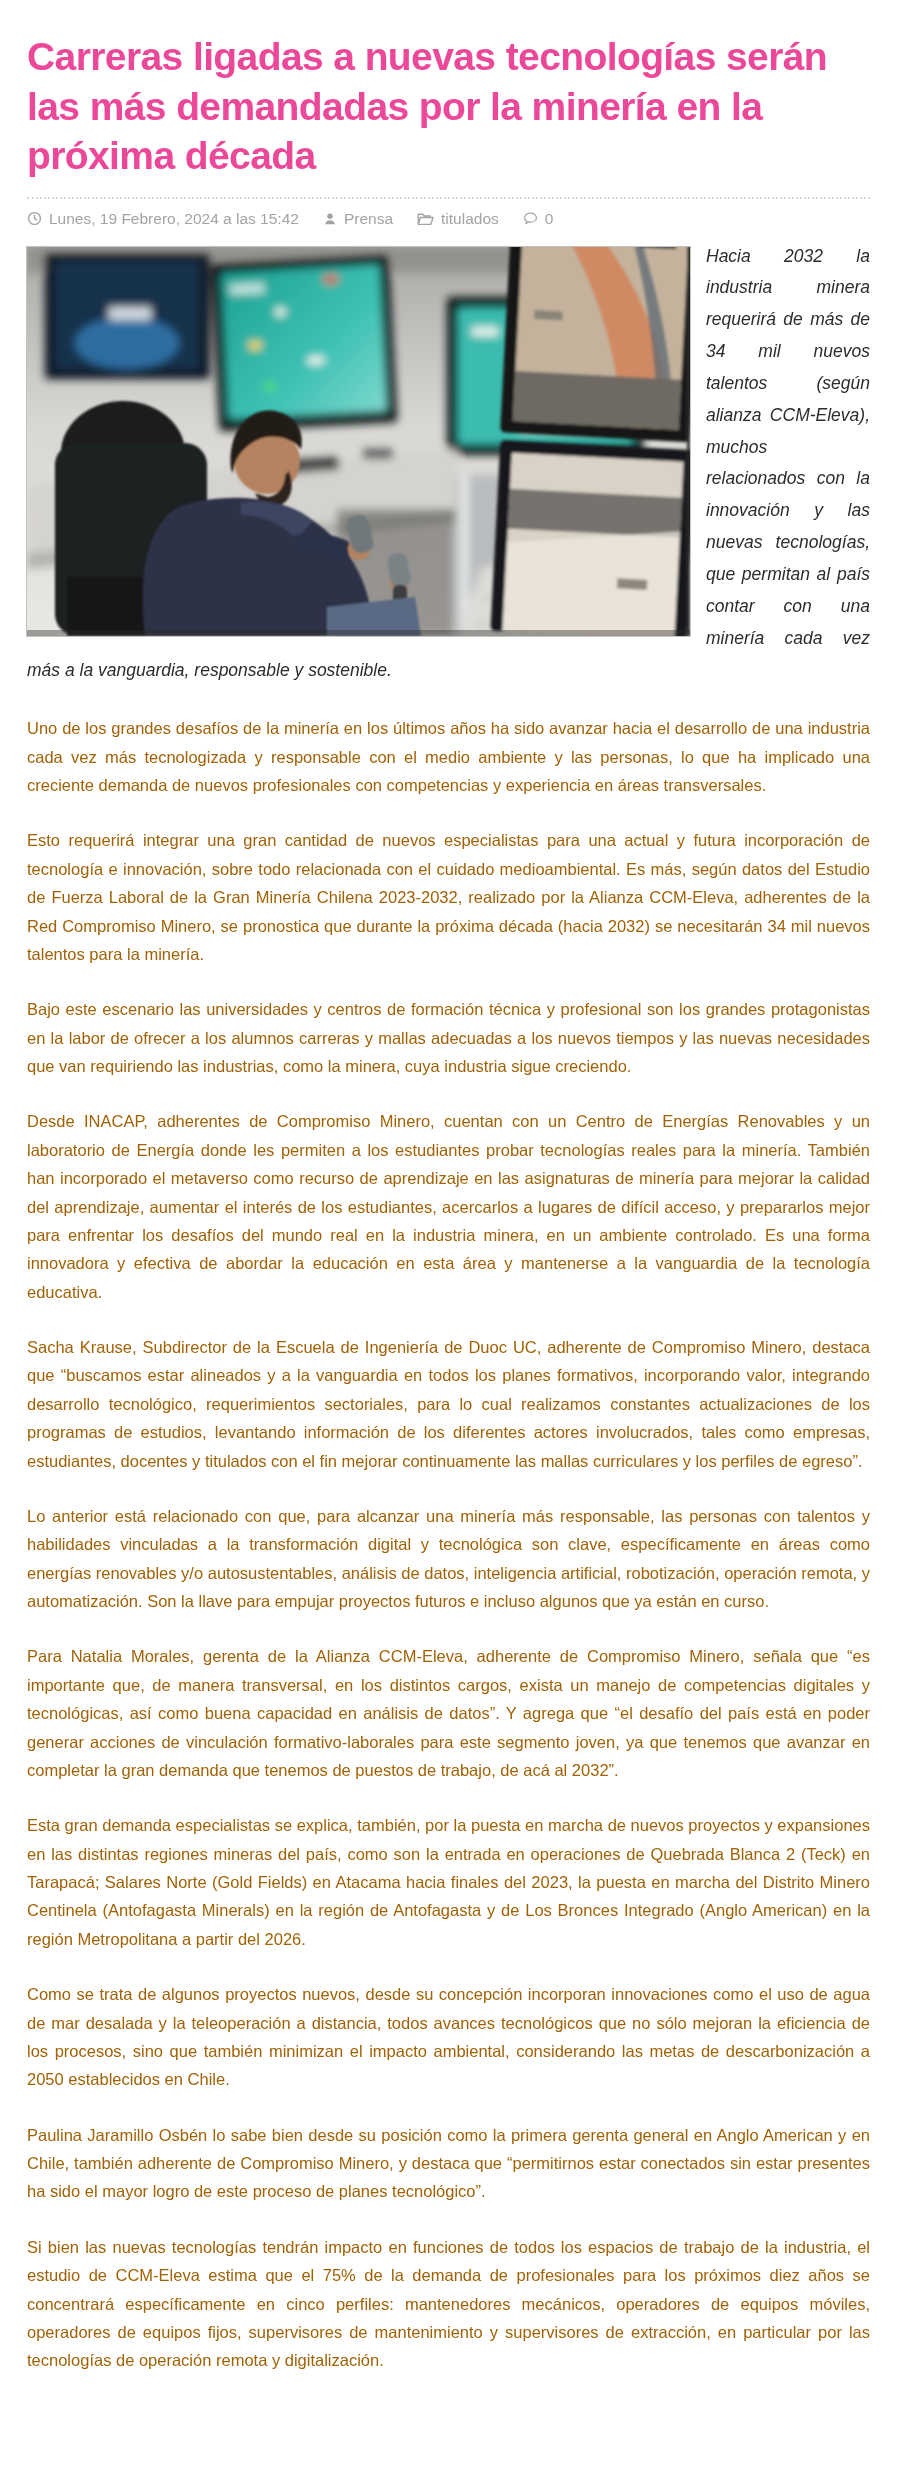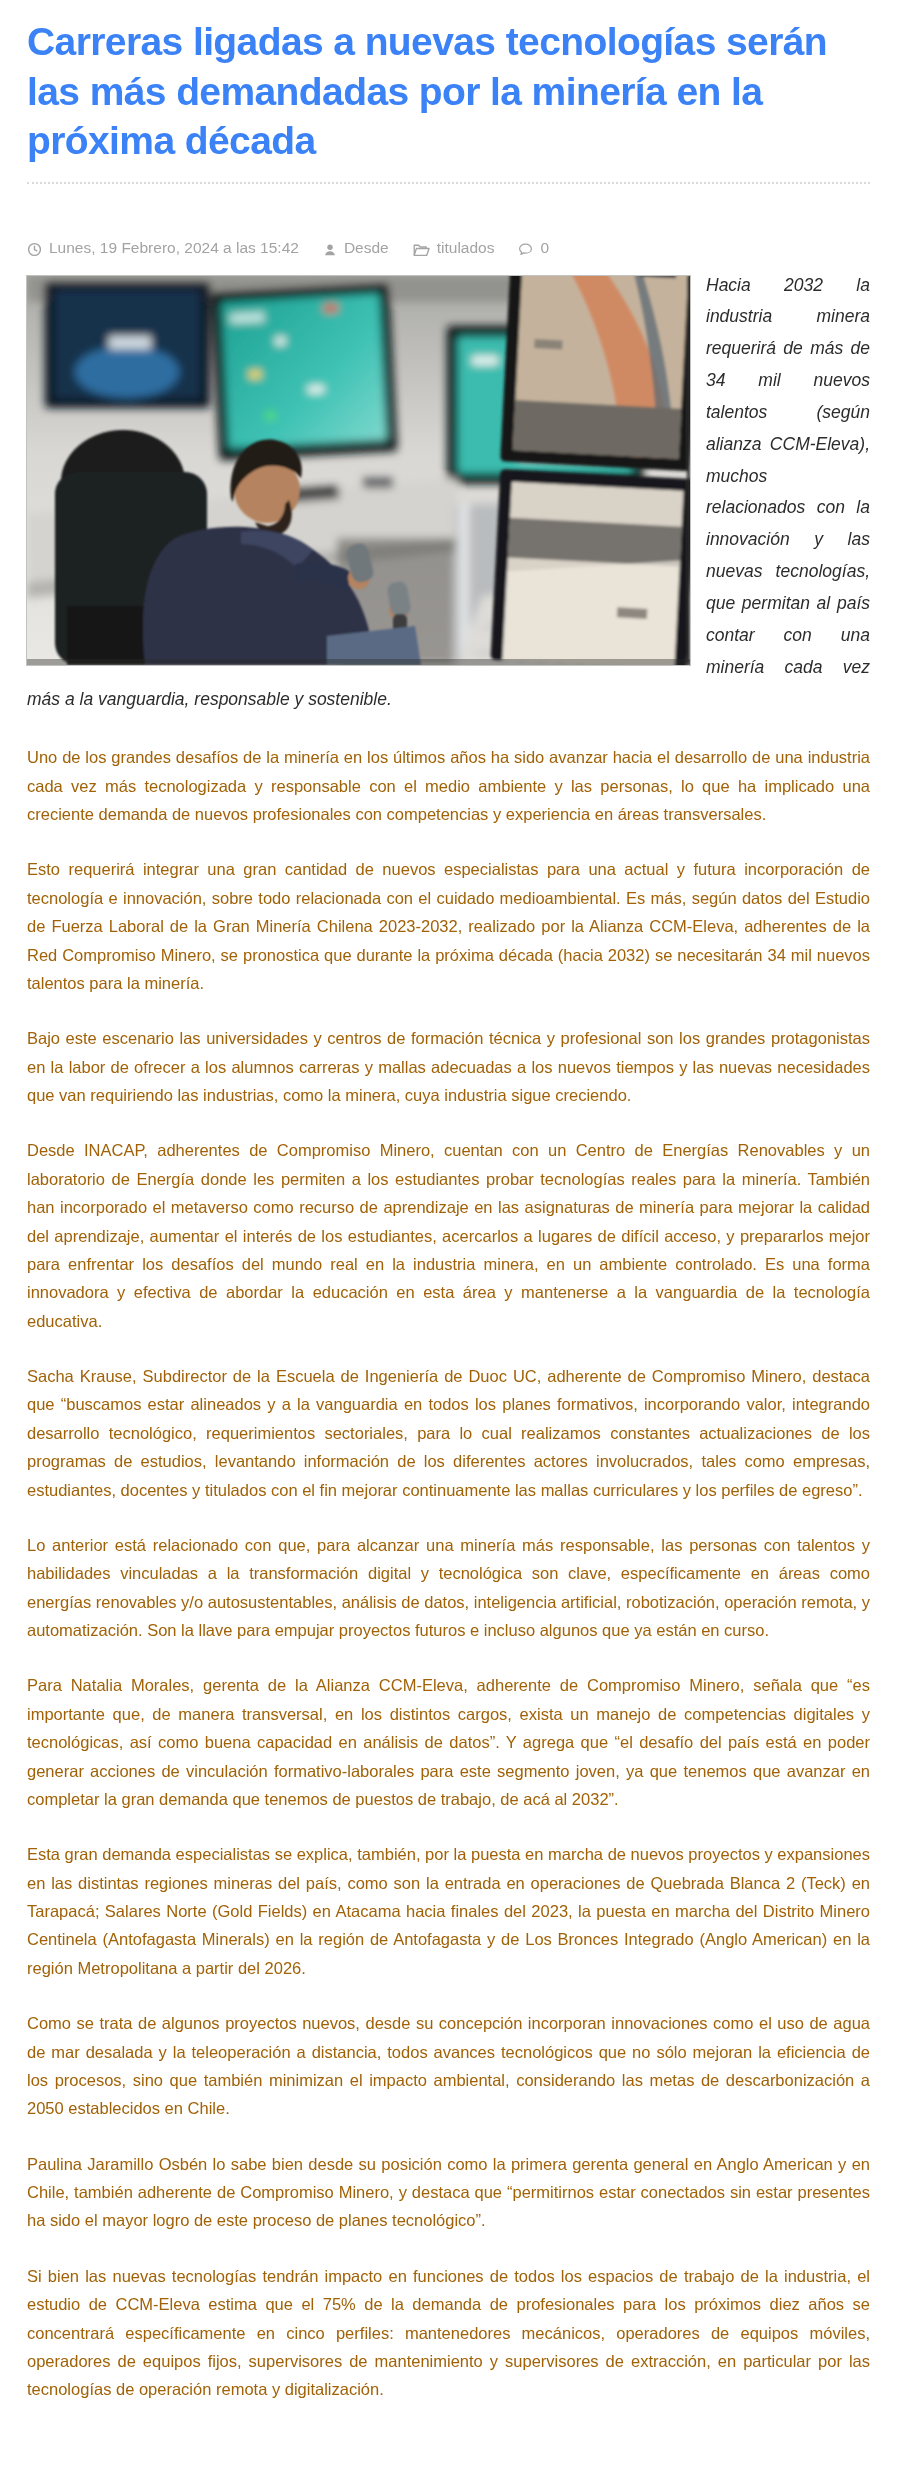--- a/index.html
+++ b/index.html
@@ -1,36 +1,36 @@
 <!DOCTYPE html>
 <html lang="es"><head>
 <meta charset="utf-8">
 <style>
   html,body{margin:0;padding:0;background:#ffffff;}
   body{width:897px;font-family:"Liberation Sans",sans-serif;-webkit-font-smoothing:antialiased;}
   .page{padding:12px 27px 28px 27px;}
 
   h1.title{
-    margin:5px 0 16px 0;
+    margin:20px 0 16px 0;
     font-size:39px;
     line-height:1.27;
     font-weight:700;
     letter-spacing:-0.6px;
-    color:#3b82f6;
+    color:#ec4899;
     max-width:860px;
   }
 
   .separator{border:none;border-top:2px dotted #d9d9d9;margin:0;}
 
   .meta{
     display:flex;align-items:center;gap:24px;
     color:#a3a3a3;font-size:15.5px;
     padding:11px 0 13px 0;
   }
-  .meta-item{display:flex;align-items:flex-end;gap:7px;margin-top:44px;}
+  .meta-item{display:flex;align-items:center;gap:7px;}
   .meta-item svg{display:block;}
 
   figure.photo{
     float:left;
     margin:6px 16px 6px 0;
     padding:0;
     width:663px;height:389px;
     outline:1px solid rgba(120,120,115,.45);
     overflow:hidden;
   }
@@ -74,21 +74,21 @@
       </span>
       <span>Lunes, 19 Febrero, 2024 a las 15:42</span>
     </span>
     <span class="meta-item">
       <span>
         <svg width="14" height="14" viewBox="0 0 16 16">
             <circle cx="8" cy="4.8" r="3.1" fill="#a3a3a3"></circle>
             <path d="M2.4 14 C 3 10.8 5.2 9.3 8 9.3 C 10.8 9.3 13 10.8 13.6 14 Z" fill="#a3a3a3"></path>
           </svg>
       </span>
-      <span>Desde</span>
+      <span>Prensa</span>
     </span>
     <span class="meta-item">
       <span>
         <svg width="17" height="14" viewBox="0 0 18 14">
             <path d="M1.3 12.6 L1.3 2 L6 2 L7.6 3.8 L14 3.8 L14 5.4" fill="none" stroke="#a3a3a3" stroke-width="1.4" stroke-linejoin="round"></path>
             <path d="M1.3 12.6 L3.6 5.4 L17 5.4 L14.6 12.6 Z" fill="none" stroke="#a3a3a3" stroke-width="1.4" stroke-linejoin="round"></path>
           </svg>
       </span>
       <span>titulados</span>
     </span>

